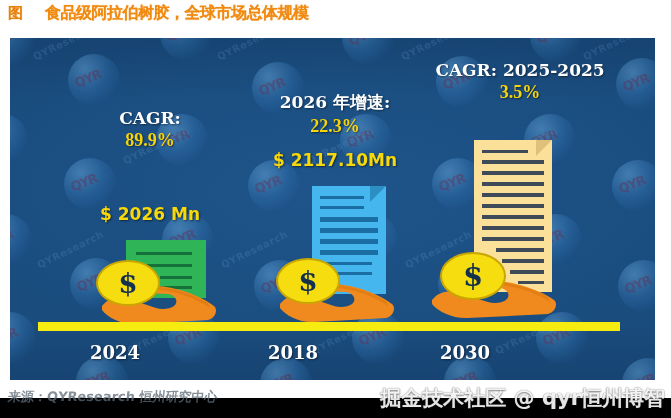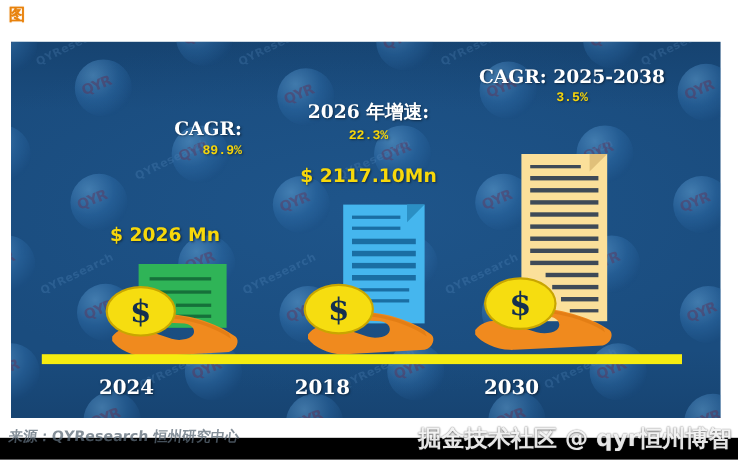--- a/index.html
+++ b/index.html
@@ -61,22 +61,22 @@
     color:rgba(120,175,225,.35);transform:rotate(-26deg);white-space:nowrap;letter-spacing:.5px;}
 
   
   .txtblock{position:absolute;text-align:center;z-index:25;line-height:1.18;}
   .lbl-white{
     font-family:"DejaVu Serif",serif;
     color:#ffffff;font-weight:bold;font-size:17px;
     text-shadow:1px 1px 2px rgba(0,0,0,.45);
   }
   .lbl-yellow{
-    font-family:Liberation Mono, monospace;
-    color:#f5d40a;font-weight:bold;font-size:12px;
+    font-family:Liberation Serif, serif;
+    color:#f5d40a;font-weight:bold;font-size:18px;
     text-shadow:1px 1px 2px rgba(0,0,0,.45);
   }
   .lbl-money{
     font-family:"DejaVu Sans",sans-serif;
     color:#f7d80b;font-weight:bold;font-size:17px;
     text-shadow:1px 1px 2px rgba(0,0,0,.5);
   }
   .year{
     position:absolute;z-index:26;text-align:left;
     font-family:"DejaVu Serif",serif;font-weight:bold;font-size:18px;color:#ffffff;
@@ -125,20 +125,21 @@
   .darkstrip{position:absolute;left:0;top:398px;width:671px;height:20px;background:#000000;z-index:45;}
   .whitestrip{position:absolute;left:0;top:380px;width:671px;height:18px;background:#ffffff;z-index:44;}
 </style>
 </head>
 <body>
 
 <div class="stage">
 
   <div class="banner">
     <div class="banner-fig">图</div>
+    <div class="banner-title">食品级阿拉伯树胶，全球市场总体规模</div>
   </div>
 
   <div class="panel">
     <div class="panel-shade"></div>
 
     <div class="wm-layer">
       <div class="globe" style="left:-8px;top:-4px;"></div>
       <div class="globe" style="left:78px;top:36px;"></div>
       <div class="globe" style="left:170px;top:-10px;"></div>
       <div class="globe" style="left:262px;top:44px;"></div>
@@ -183,21 +184,21 @@
       <div class="wmtext" style="left:498px;top:122px;">QYResearch</div>
       <div class="wmtext" style="left:44px;top:226px;">QYResearch</div>
       <div class="wmtext" style="left:228px;top:226px;">QYResearch</div>
       <div class="wmtext" style="left:412px;top:226px;">QYResearch</div>
       <div class="wmtext" style="left:134px;top:312px;">QYResearch</div>
       <div class="wmtext" style="left:318px;top:312px;">QYResearch</div>
       <div class="wmtext" style="left:502px;top:312px;">QYResearch</div>
     </div>
   </div>
 
-  <div class="txtblock" style="left:80px;top:108px;width:140px;text-align:right;">
+  <div class="txtblock" style="left:80px;top:108px;width:140px;">
     <div class="lbl-white">CAGR:</div>
     <div class="lbl-yellow" style="margin-top:2px;">89.9%</div>
   </div>
   <div class="txtblock" style="left:80px;top:204px;width:140px;">
     <div class="lbl-money">$ 2026 Mn</div>
   </div>
 
   <div class="iconwrap" style="left:100px;top:240px;width:120px;height:90px;">
     <div class="greennote" style="left:26px;top:0px;width:80px;height:58px;">
       <i style="left:10px;top:12px;width:56px;"></i>
@@ -237,21 +238,21 @@
     <svg width="120" height="144" style="position:absolute;left:0;top:0;z-index:23;">
       <path d="M2,118 C10,108 22,108 32,112 L56,120 C62,122 70,121 74,118 C79,114 76,107 68,106 L44,105 C36,105 34,100 40,98 C46,96 66,98 80,102 C94,106 106,112 114,118 C118,121 116,130 108,132 L36,136 C22,137 8,130 2,122 Z" fill="#f08a1e"></path>
       <path d="M40,98 C48,97 64,99 76,102 C88,105 100,110 108,115 L110,120 C100,113 86,107 72,104 C58,101 46,100 40,101 Z" fill="#d9740f" opacity="0.55"></path>
     </svg>
     <div class="coin" style="left:-2px;top:72px;width:60px;height:42px;">
       <span style="font-size:28px;">$</span>
     </div>
   </div>
 
   <div class="txtblock" style="left:420px;top:60px;width:200px;">
-    <div class="lbl-white">CAGR: 2025-2038</div>
+    <div class="lbl-white">CAGR: 2025-2025</div>
     <div class="lbl-yellow" style="margin-top:2px;">3.5%</div>
   </div>
 
   <div class="iconwrap" style="left:430px;top:140px;width:140px;height:190px;">
     <div class="creamdoc" style="left:44px;top:0px;width:78px;height:152px;">
       <i style="left:8px;top:10px;width:46px;height:3px;"></i>
       <i style="left:8px;top:20px;width:62px;height:4px;"></i>
       <i style="left:8px;top:31px;width:62px;height:4px;"></i>
       <i style="left:8px;top:42px;width:62px;height:4px;"></i>
       <i style="left:8px;top:53px;width:62px;height:4px;"></i>

